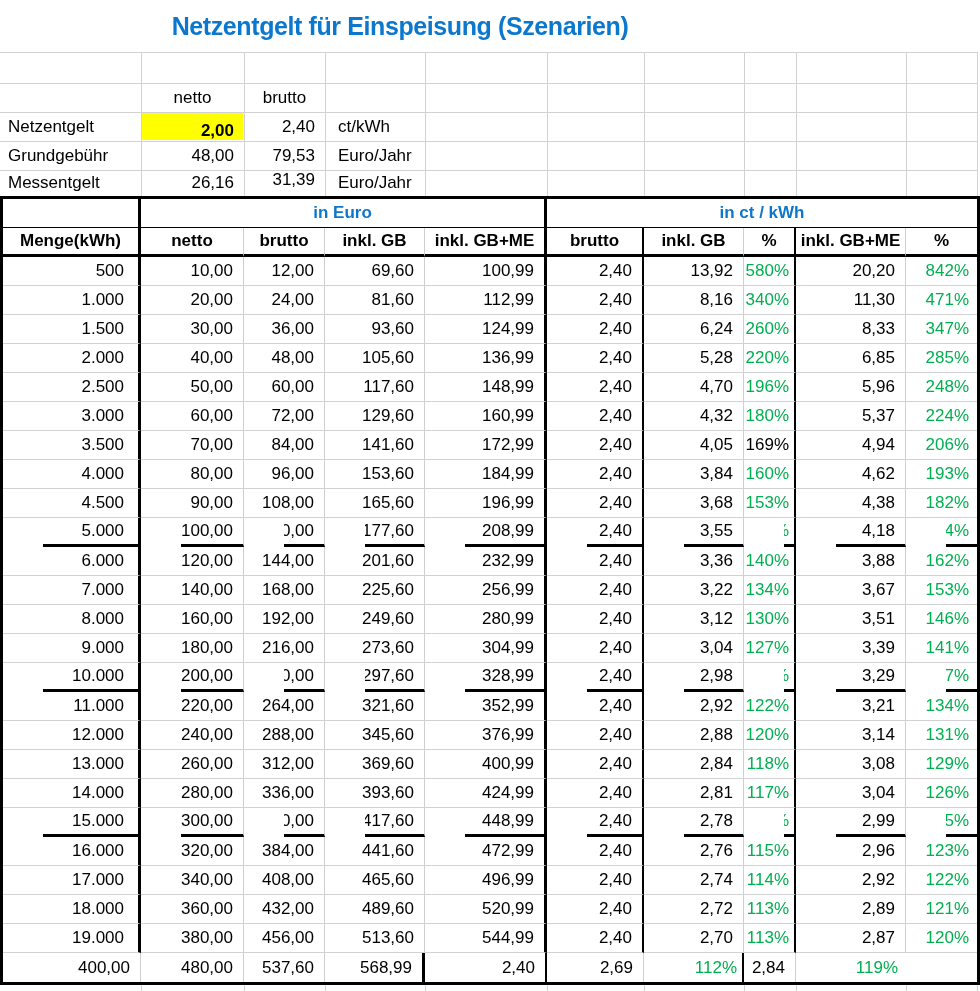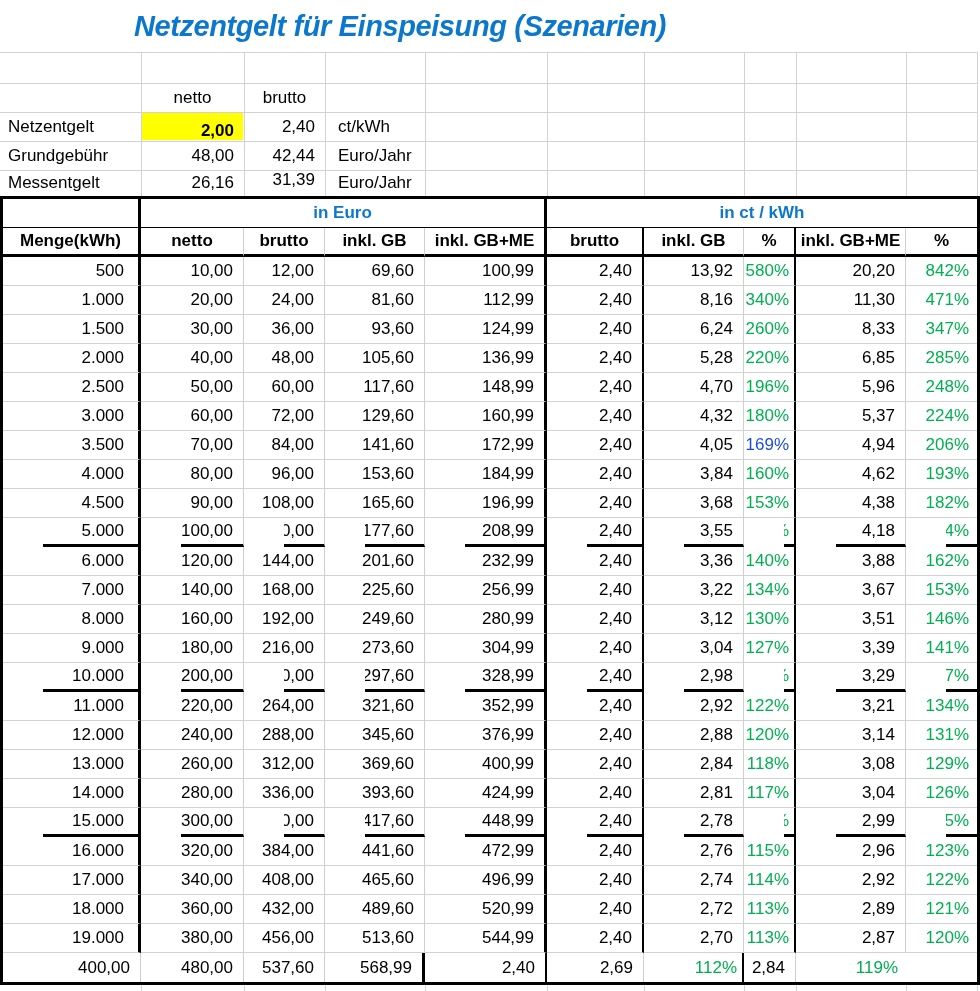--- a/index.html
+++ b/index.html
@@ -4,21 +4,21 @@
 <style>
   html,body{margin:0;padding:0;background:#fff;}
   .sheet{
     position:relative;width:980px;height:991px;background:#fff;overflow:hidden;
     font-family:"Liberation Sans", sans-serif;color:#000;
   }
   
   .title{
     position:absolute;left:0;top:2px;width:800px;height:48px;
     display:flex;align-items:center;justify-content:center;
-    font-size:29px;font-weight:bold;letter-spacing:-0.4px;font-style:italic;
+    font-size:25px;font-weight:bold;letter-spacing:-0.4px;
   }
   
   .gl{position:absolute;background:#d2d2d2;}
   .gl.h{height:1px;left:0;width:978px;}
   .gl.v{width:1px;top:52px;height:144px;}
   .gl.tick{width:1px;top:985px;height:6px;}
   
   .mrow{position:absolute;height:29px;display:flex;align-items:center;font-size:17px;}
   .mlabel{left:8px;width:132px;justify-content:flex-start;}
   .mvalB{left:141px;width:103px;justify-content:flex-end;padding-right:10px;box-sizing:border-box;}
@@ -93,21 +93,21 @@
   <div class="mrow mhead" style="top:83px;left:141px;width:103px">netto</div>
   <div class="mrow mhead" style="top:83px;left:244px;width:81px">brutto</div>
 
   <div class="mrow mlabel" style="top:112px">Netzentgelt</div>
   <div class="mrow mvalB bold" style="top:116px">2,00</div>
   <div class="mrow mvalC" style="top:112px">2,40</div>
   <div class="mrow munit" style="top:112px">ct/kWh</div>
 
   <div class="mrow mlabel" style="top:141px">Grundgebühr</div>
   <div class="mrow mvalB" style="top:141px">48,00</div>
-  <div class="mrow mvalC" style="top:141px">42,44</div>
+  <div class="mrow mvalC" style="top:141px">79,53</div>
   <div class="mrow munit" style="top:141px">Euro/Jahr</div>
 
   <div class="mrow mlabel" style="top:170px;height:26px">Messentgelt</div>
   <div class="mrow mvalB" style="top:170px;height:26px">26,16</div>
   <div class="mrow mvalC" style="top:163px;height:34px">31,39</div>
   <div class="mrow munit" style="top:170px;height:26px">Euro/Jahr</div>
 
   <div class="grid" id="grid">
     <div class="cell gh r-thick" style="grid-column:1/2;grid-row:1"></div>
     <div class="cell gh r-thick" style="grid-area: 1 / 2 / auto / 6; color: rgb(12, 120, 205);">in Euro</div>
@@ -183,21 +183,21 @@
       <div class="cell dcell r-med pct7" style="color: rgb(0, 176, 80);">180%</div>
       <div class="cell dcell r-thin">5,37</div>
       <div class="cell dcell  pct9" style="color: rgb(0, 176, 80);">224%</div>
       <div class="cell dcell r-thick menge">3.500</div>
       <div class="cell dcell r-thin">70,00</div>
       <div class="cell dcell r-thin">84,00</div>
       <div class="cell dcell r-thin">141,60</div>
       <div class="cell dcell r-thick">172,99</div>
       <div class="cell dcell r-med">2,40</div>
       <div class="cell dcell r-thin">4,05</div>
-      <div class="cell dcell r-med pct7" style="color: #1d4ed8;">169%</div>
+      <div class="cell dcell r-med pct7" style="color: #000000;">169%</div>
       <div class="cell dcell r-thin">4,94</div>
       <div class="cell dcell  pct9" style="color: rgb(0, 176, 80);">206%</div>
       <div class="cell dcell r-thick menge">4.000</div>
       <div class="cell dcell r-thin">80,00</div>
       <div class="cell dcell r-thin">96,00</div>
       <div class="cell dcell r-thin">153,60</div>
       <div class="cell dcell r-thick">184,99</div>
       <div class="cell dcell r-med">2,40</div>
       <div class="cell dcell r-thin">3,84</div>
       <div class="cell dcell r-med pct7" style="color: rgb(0, 176, 80);">160%</div>

